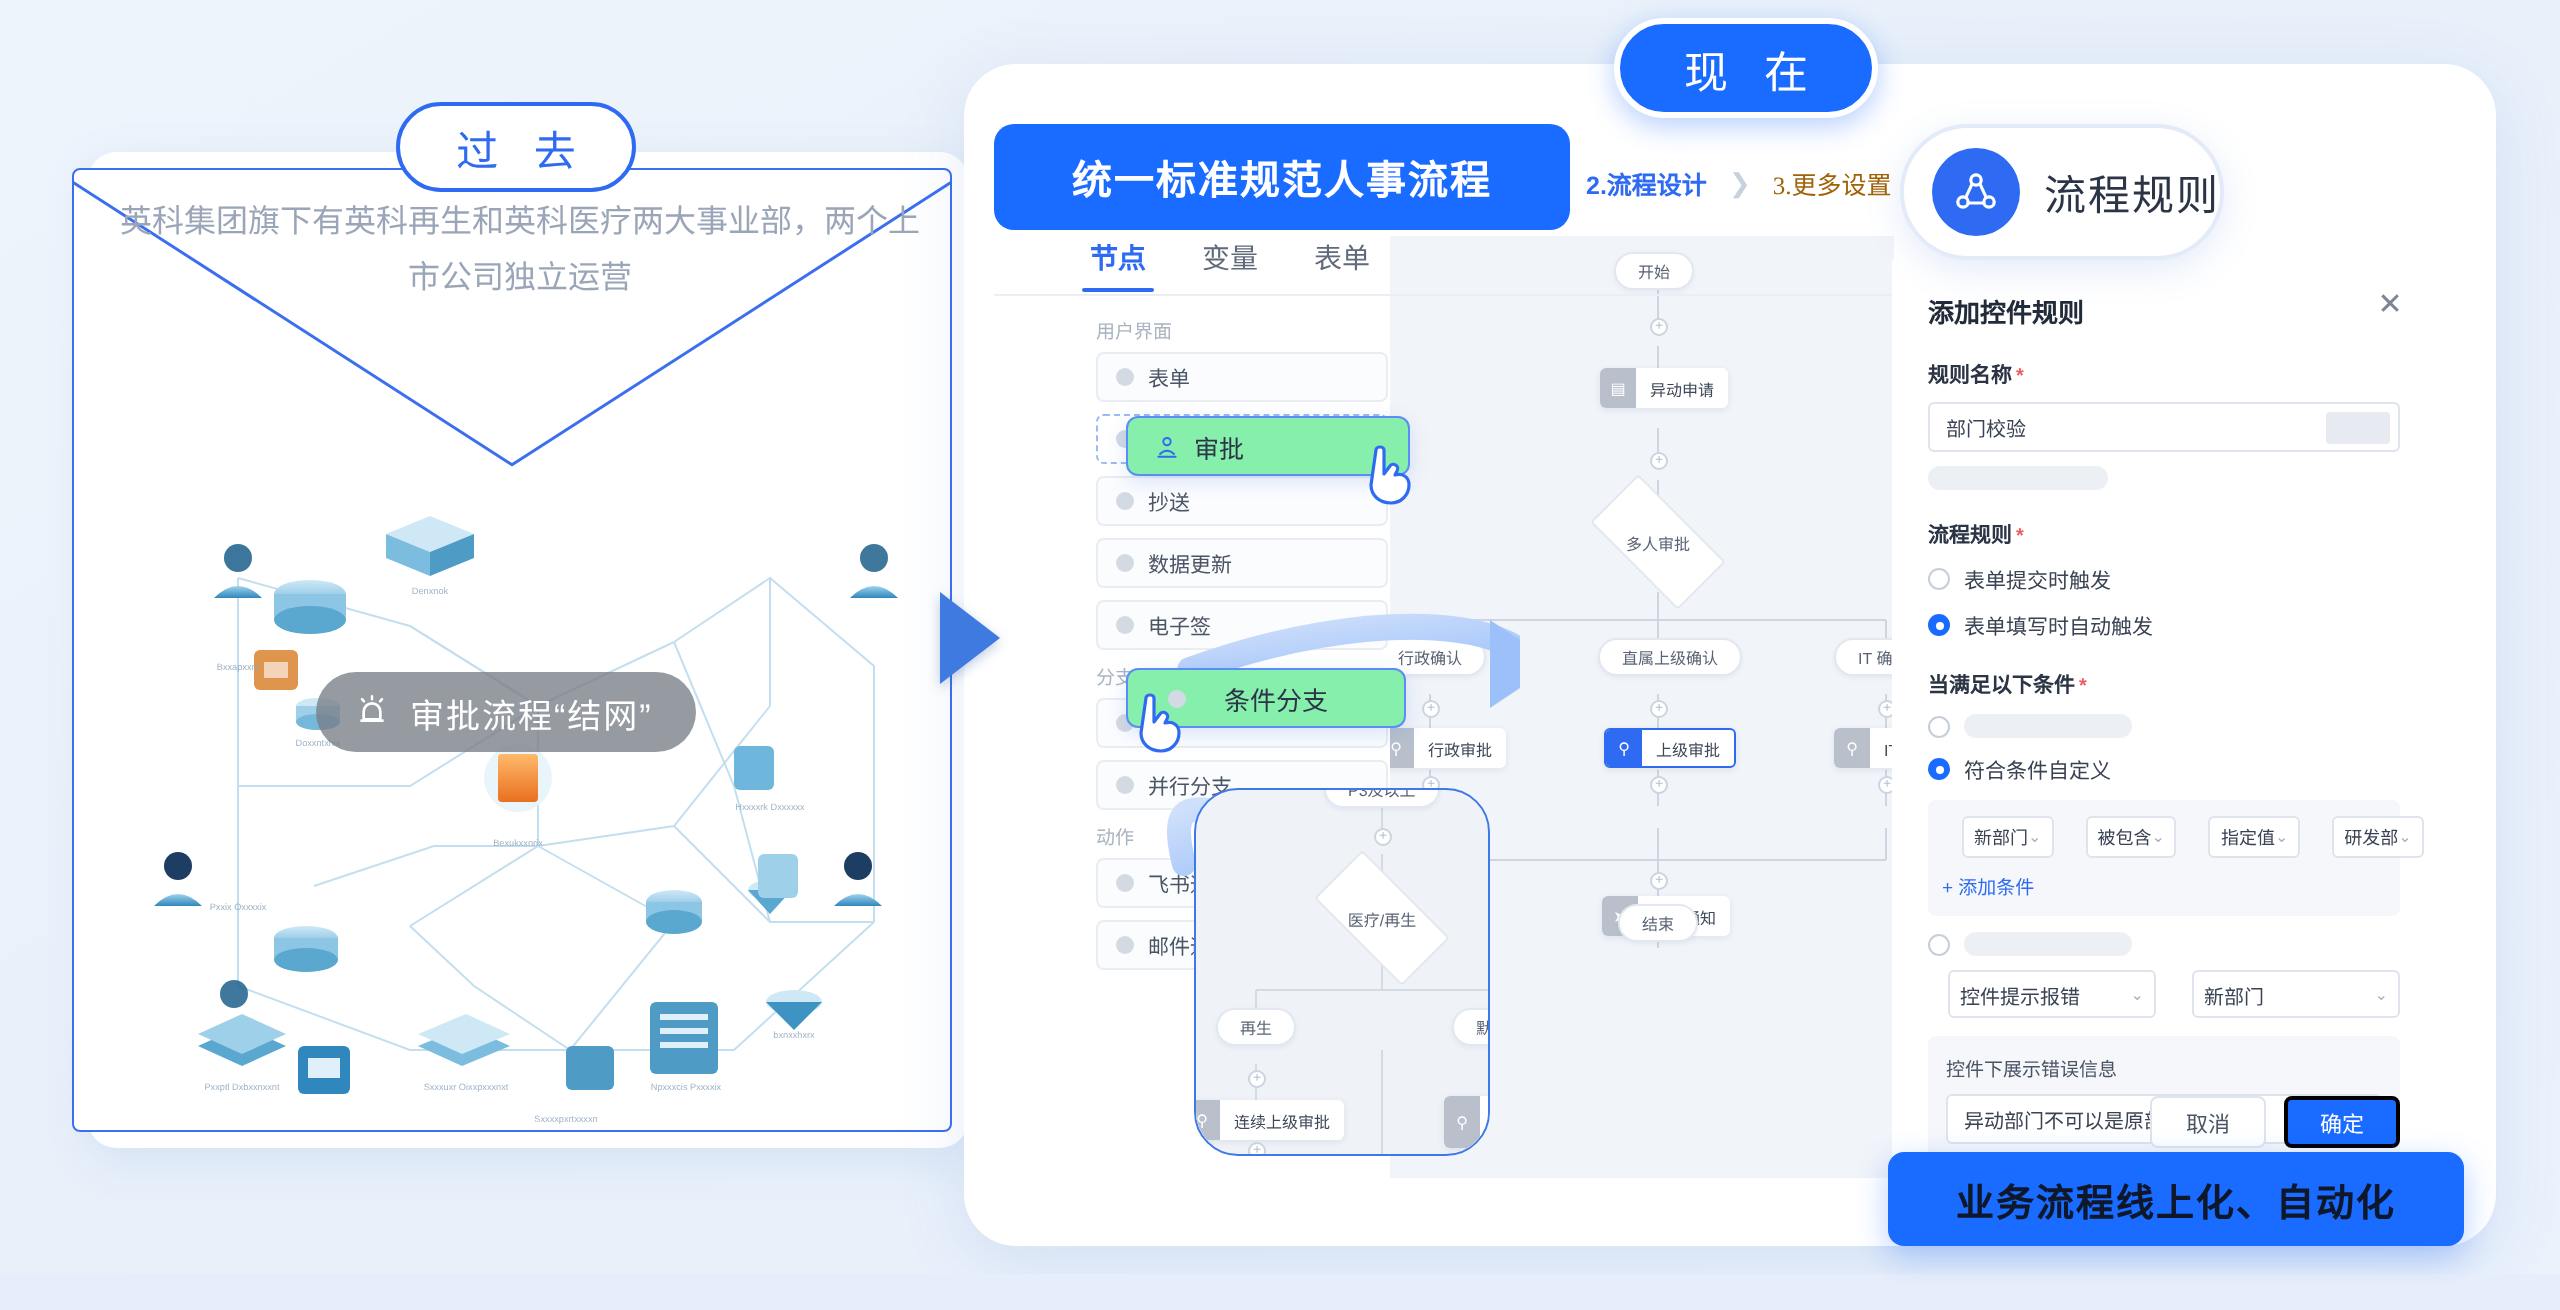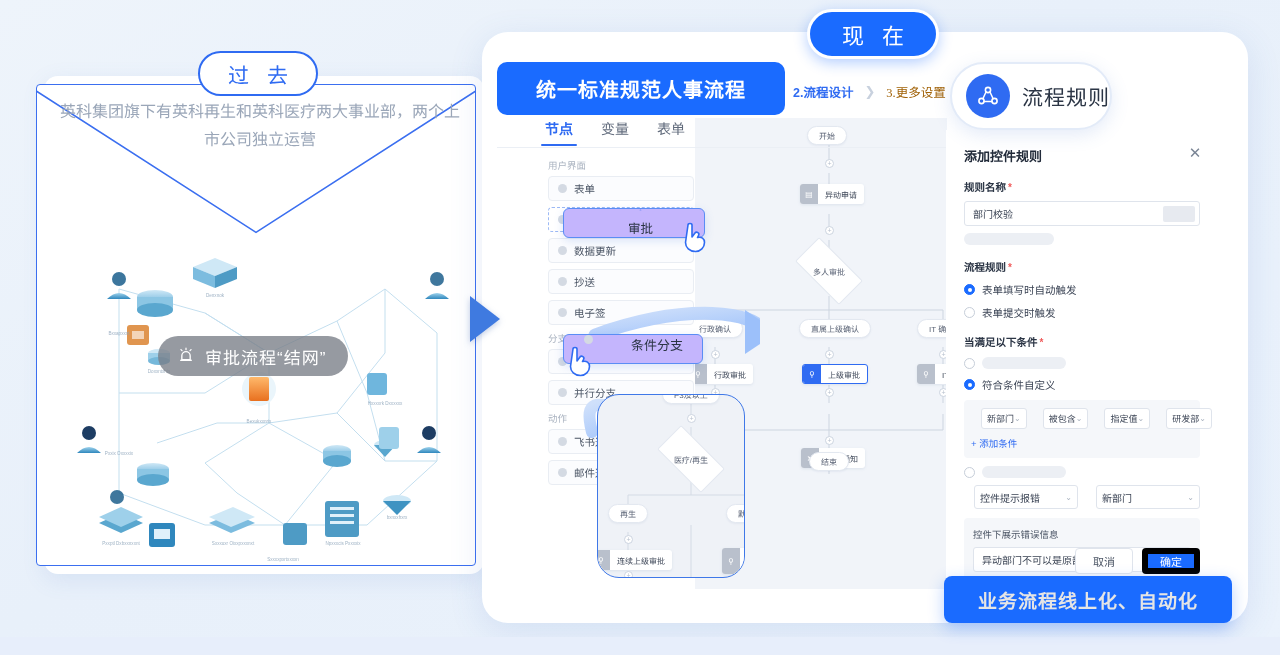--- a/index.html
+++ b/index.html
@@ -106,25 +106,24 @@
   .pal-item {
     height: 25px; border: 1px solid #e9edf3; border-radius: 4px;
     background: #fbfcfe; display: flex; align-items: center; gap: 7px;
     padding-left: 9px; margin-bottom: 6px; font-size: 10.5px; color: #4b5565;
   }
   .pal-dot { width: 9px; height: 9px; border-radius: 50%; background: #d4dae3; flex: none; }
   .pal-ghost { border-style: dashed; border-color: #9cb9f5; background: #fff; }
 
   
   .drag-chip {
-    position: absolute; background: #c4b5fd; border: 1.4px solid #5a8df5;
+    position: absolute; background: #86efac; border: 1.4px solid #5a8df5;
     border-radius: 6px; display: flex; align-items: center; gap: 7px;
     font-size: 12.5px; color: #2b3545; box-shadow: 0 3px 10px rgba(70,120,220,.18);
     z-index: 17;
-    flex-direction: column;
   }
   #chip-approve { left: 563px; top: 208px; width: 142px; height: 30px; padding-left: 13px; }
   #chip-branch  { left: 563px; top: 334px; width: 140px; height: 30px; padding-left: 22px;
                   font-size: 13px; }
 
   .cursor-hand { position: absolute; z-index: 18; }
   #cursor-1 { left: 679px; top: 222px; }
   #cursor-2 { left: 564px; top: 346px; }
 
   
@@ -236,26 +235,26 @@
   #err-box { background: #f5f7fa; border-radius: 4px; padding: 9px 9px; margin-top: 9px; }
   #err-box-label { font-size: 9.5px; color: #4b5565; margin-bottom: 6px; }
   #footer-btns {
     position: absolute; right: 18px; bottom: 14px; display: flex; gap: 9px;
   }
   .btn {
     height: 26px; min-width: 58px; border-radius: 4px; display: flex;
     align-items: center; justify-content: center; font-size: 11px;
   }
   #btn-cancel { border: 1px solid #dfe4ec; color: #4b5565; background: #fff; }
-  #btn-ok { background: #1a6bff; color: #fff; border: 6px solid #000000; }
+  #btn-ok { background: #1a6bff; color: #fff; border: 2px solid #000000; }
 
   #bottom-banner {
     position: absolute; left: 944px; top: 576px; width: 288px; height: 47px;
     background: #1a6bff; border-radius: 8px; display: flex; align-items: center;
-    justify-content: center; color: #e5e5e5; font-size: 19px; font-weight: 700;
+    justify-content: center; color: #0f172a; font-size: 19px; font-weight: 700;
     letter-spacing: 1px; box-shadow: 0 5px 16px rgba(26,107,255,.3); z-index: 24;
   }
   #bottom-strip {
     position: absolute; left: 0; bottom: 0; width: 1280px; height: 18px;
     background: #e7eefb; z-index: 2;
   }
 </style>
 </head>
 <body>
 
@@ -446,25 +445,25 @@
   <div class="pal-group">用户界面</div>
   <div class="pal-item">
     <span class="pal-dot"></span>
     <span>表单</span>
   </div>
   <div class="pal-item pal-ghost">
     <span class="pal-dot"></span>
   </div>
   <div class="pal-item">
     <span class="pal-dot"></span>
+    <span>抄送</span>
+  </div>
+  <div class="pal-item">
+    <span class="pal-dot"></span>
     <span>数据更新</span>
-  </div>
-  <div class="pal-item">
-    <span class="pal-dot"></span>
-    <span>抄送</span>
   </div>
   <div class="pal-item">
     <span class="pal-dot"></span>
     <span>电子签</span>
   </div>
 
   <div class="pal-group">分支</div>
   <div class="pal-item">
     <span class="pal-dot"></span>
   </div>
@@ -674,26 +673,26 @@
   <div class="f-input">
     <span>部门校验</span>
     <span class="blk"></span>
   </div>
   <div class="bar" style="width:90px"></div>
 
   <div class="f-label">
     <span>流程规则</span><span class="req">*</span>
   </div>
   <div class="radio-row">
+    <span class="radio"></span>
+    <span>表单提交时触发</span>
+  </div>
+  <div class="radio-row">
     <span class="radio on"></span>
     <span>表单填写时自动触发</span>
-  </div>
-  <div class="radio-row">
-    <span class="radio"></span>
-    <span>表单提交时触发</span>
   </div>
 
   <div class="f-label">
     <span>当满足以下条件</span><span class="req">*</span>
   </div>
   <div class="radio-row">
     <span class="radio"></span>
     <span class="bar" style="width:84px;margin-top:0"></span>
   </div>
   <div class="radio-row">

